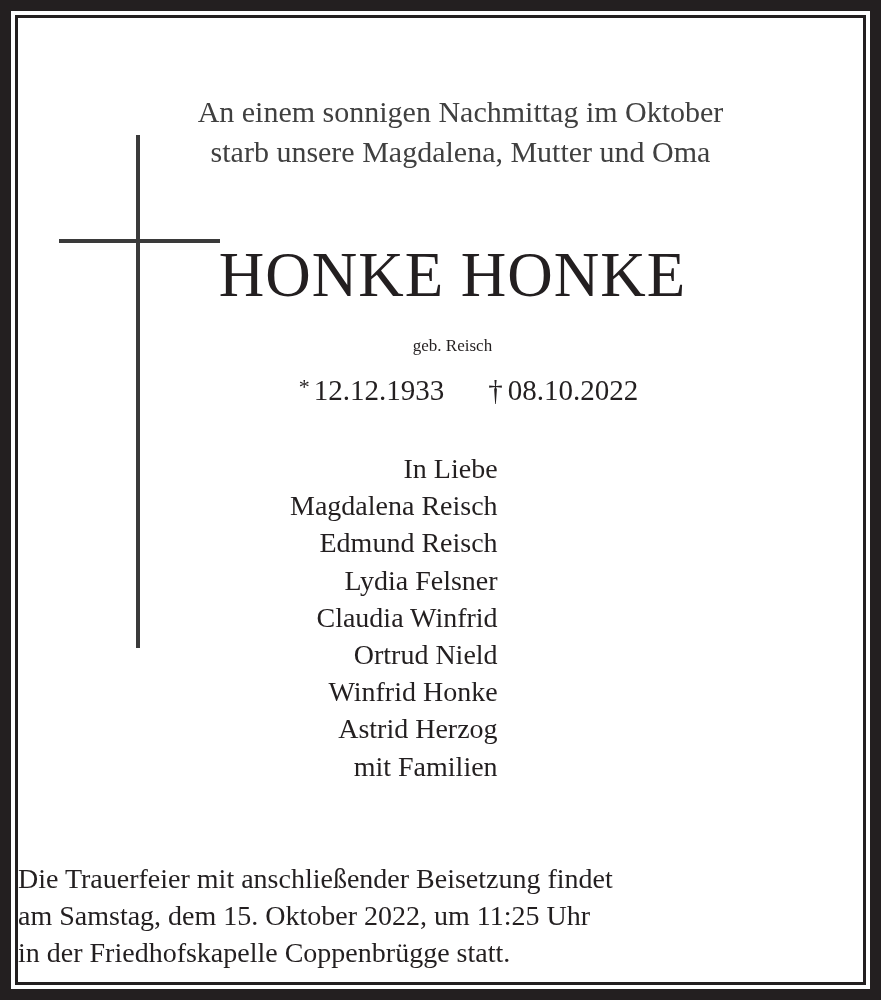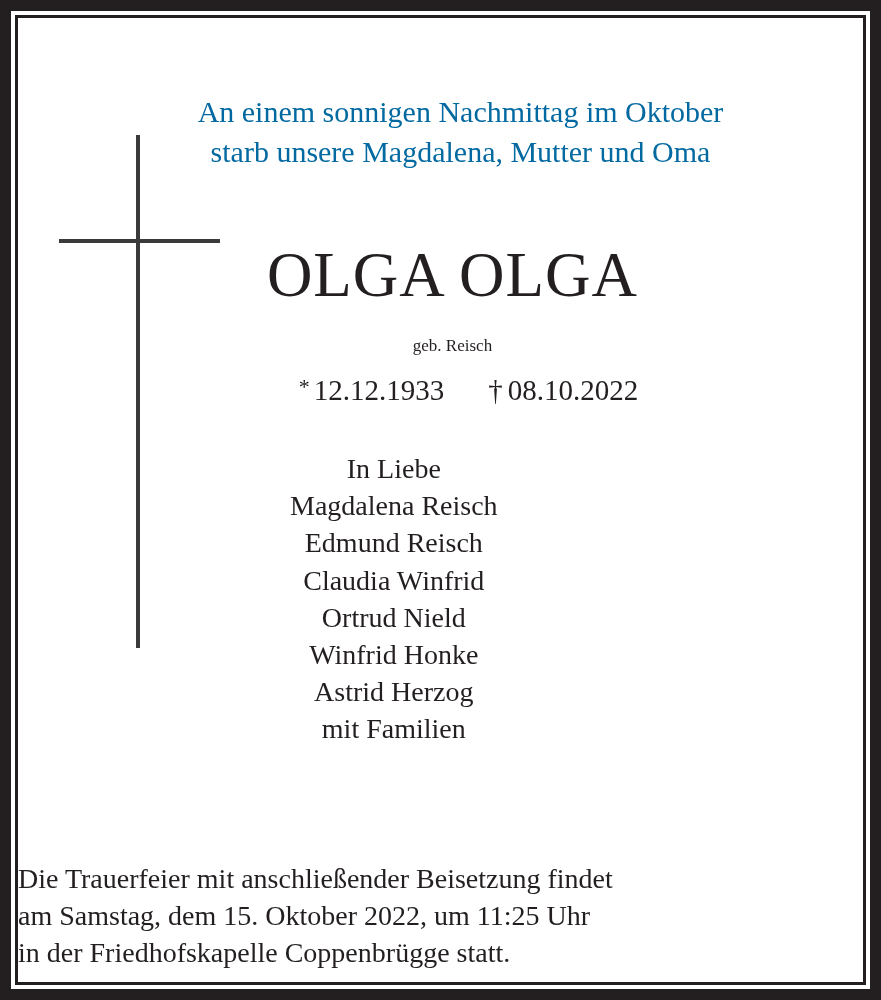--- a/index.html
+++ b/index.html
@@ -74,21 +74,21 @@
     background: #3a3a3a;
   }
 
   
   .intro {
     position: absolute;
     left: 0;
     right: 0;
     top: 74px;
     text-align: center;
-    color: #0369a1;
+    color: #404040;
     font-size: 30px;
     line-height: 40px;
     padding-left: 40px;
   }
 
   .name {
     position: absolute;
     left: 0;
     right: 0;
     top: 224px;
@@ -137,21 +137,21 @@
     width: 44px;
   }
 
   .mourners {
     position: absolute;
     left: 272px;
     top: 432px;
     color: #231f20;
     font-size: 28px;
     line-height: 37.2px;
-    text-align: center;
+    text-align: right;
   }
   .mourners .line {
     white-space: nowrap;
   }
 
   .service {
     position: absolute;
     left: 0;
     right: 0;
     top: 842px;
@@ -172,32 +172,33 @@
         <div class="cross">
           <div class="bar-v"></div>
           <div class="bar-h"></div>
         </div>
 
         <div class="intro">
           <div>An einem sonnigen Nachmittag im Oktober</div>
           <div>starb unsere Magdalena, Mutter und Oma</div>
         </div>
 
-        <div class="name">OLGA OLGA</div>
+        <div class="name">HONKE HONKE</div>
 
         <div class="maiden">geb. Reisch</div>
 
         <div class="dates">
           <span class="born-mark">*</span><span>12.12.1933</span><span class="gap"></span><span class="died-mark">†</span><span>08.10.2022</span>
         </div>
 
         <div class="mourners">
           <div class="line">In Liebe</div>
           <div class="line">Magdalena Reisch</div>
           <div class="line">Edmund Reisch</div>
+          <div class="line">Lydia Felsner</div>
           <div class="line">Claudia Winfrid</div>
           <div class="line">Ortrud Nield</div>
           <div class="line">Winfrid Honke</div>
           <div class="line">Astrid Herzog</div>
           <div class="line">mit Familien</div>
         </div>
 
         <div class="service">
           <div>Die Trauerfeier mit anschließender Beisetzung findet</div>
           <div>am Samstag, dem 15. Oktober 2022, um 11:25 Uhr</div>

